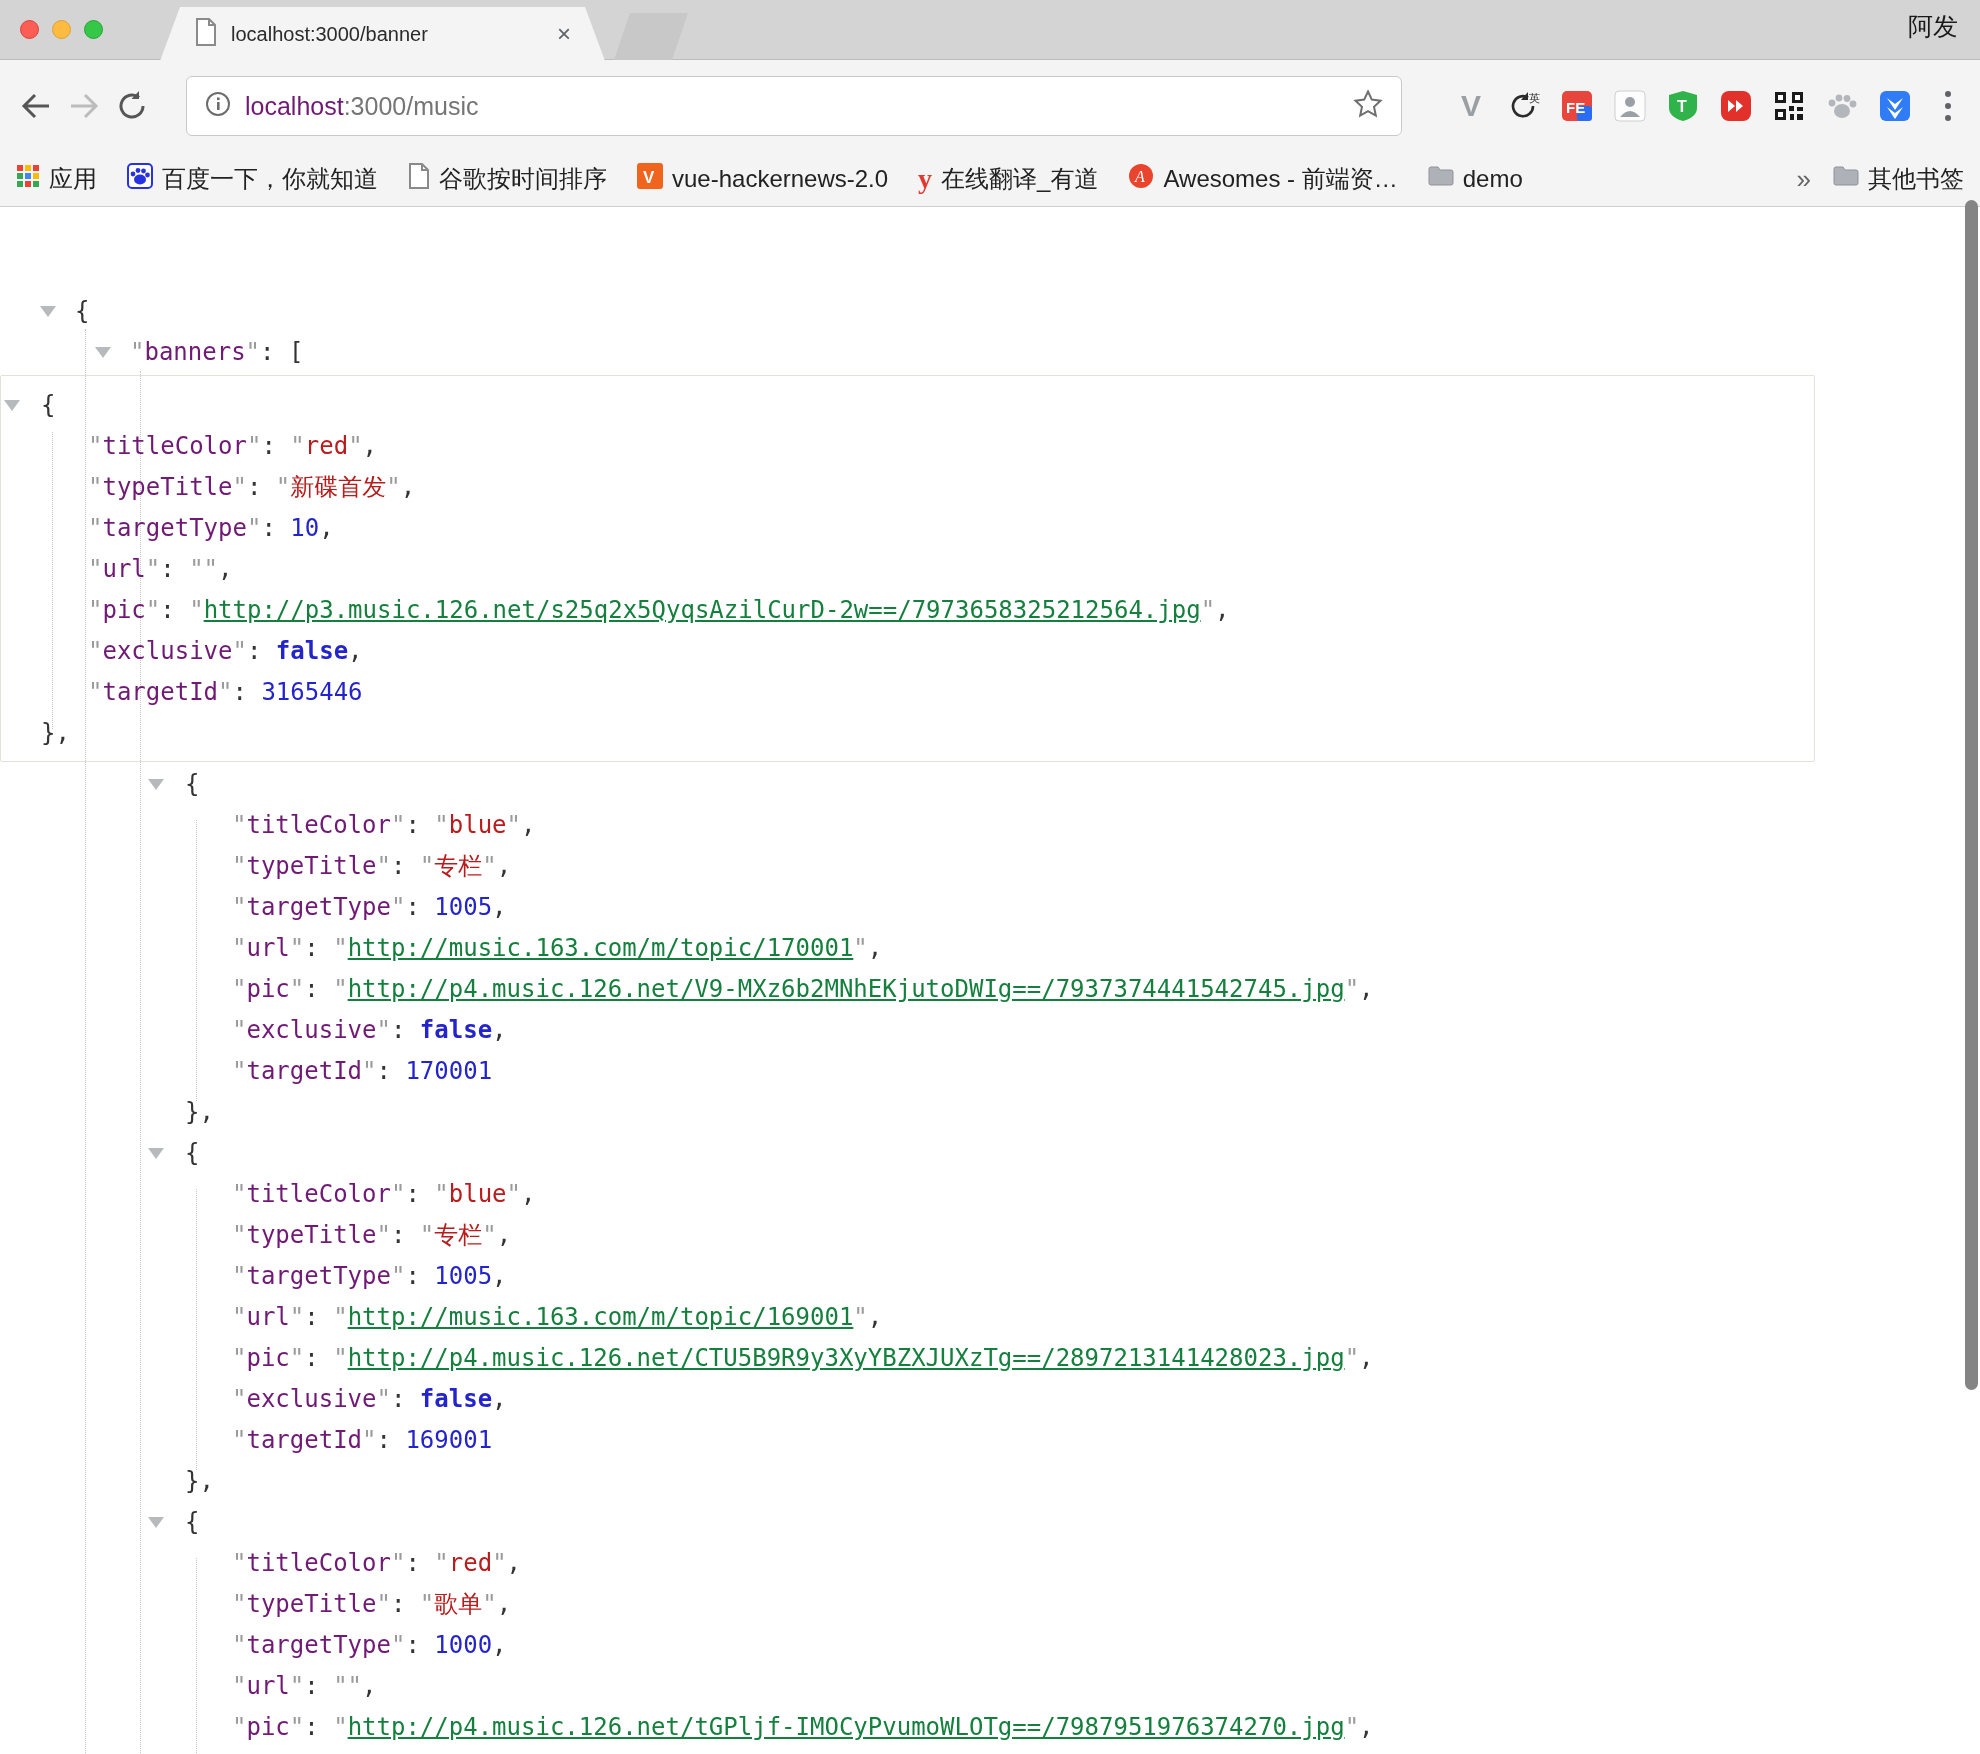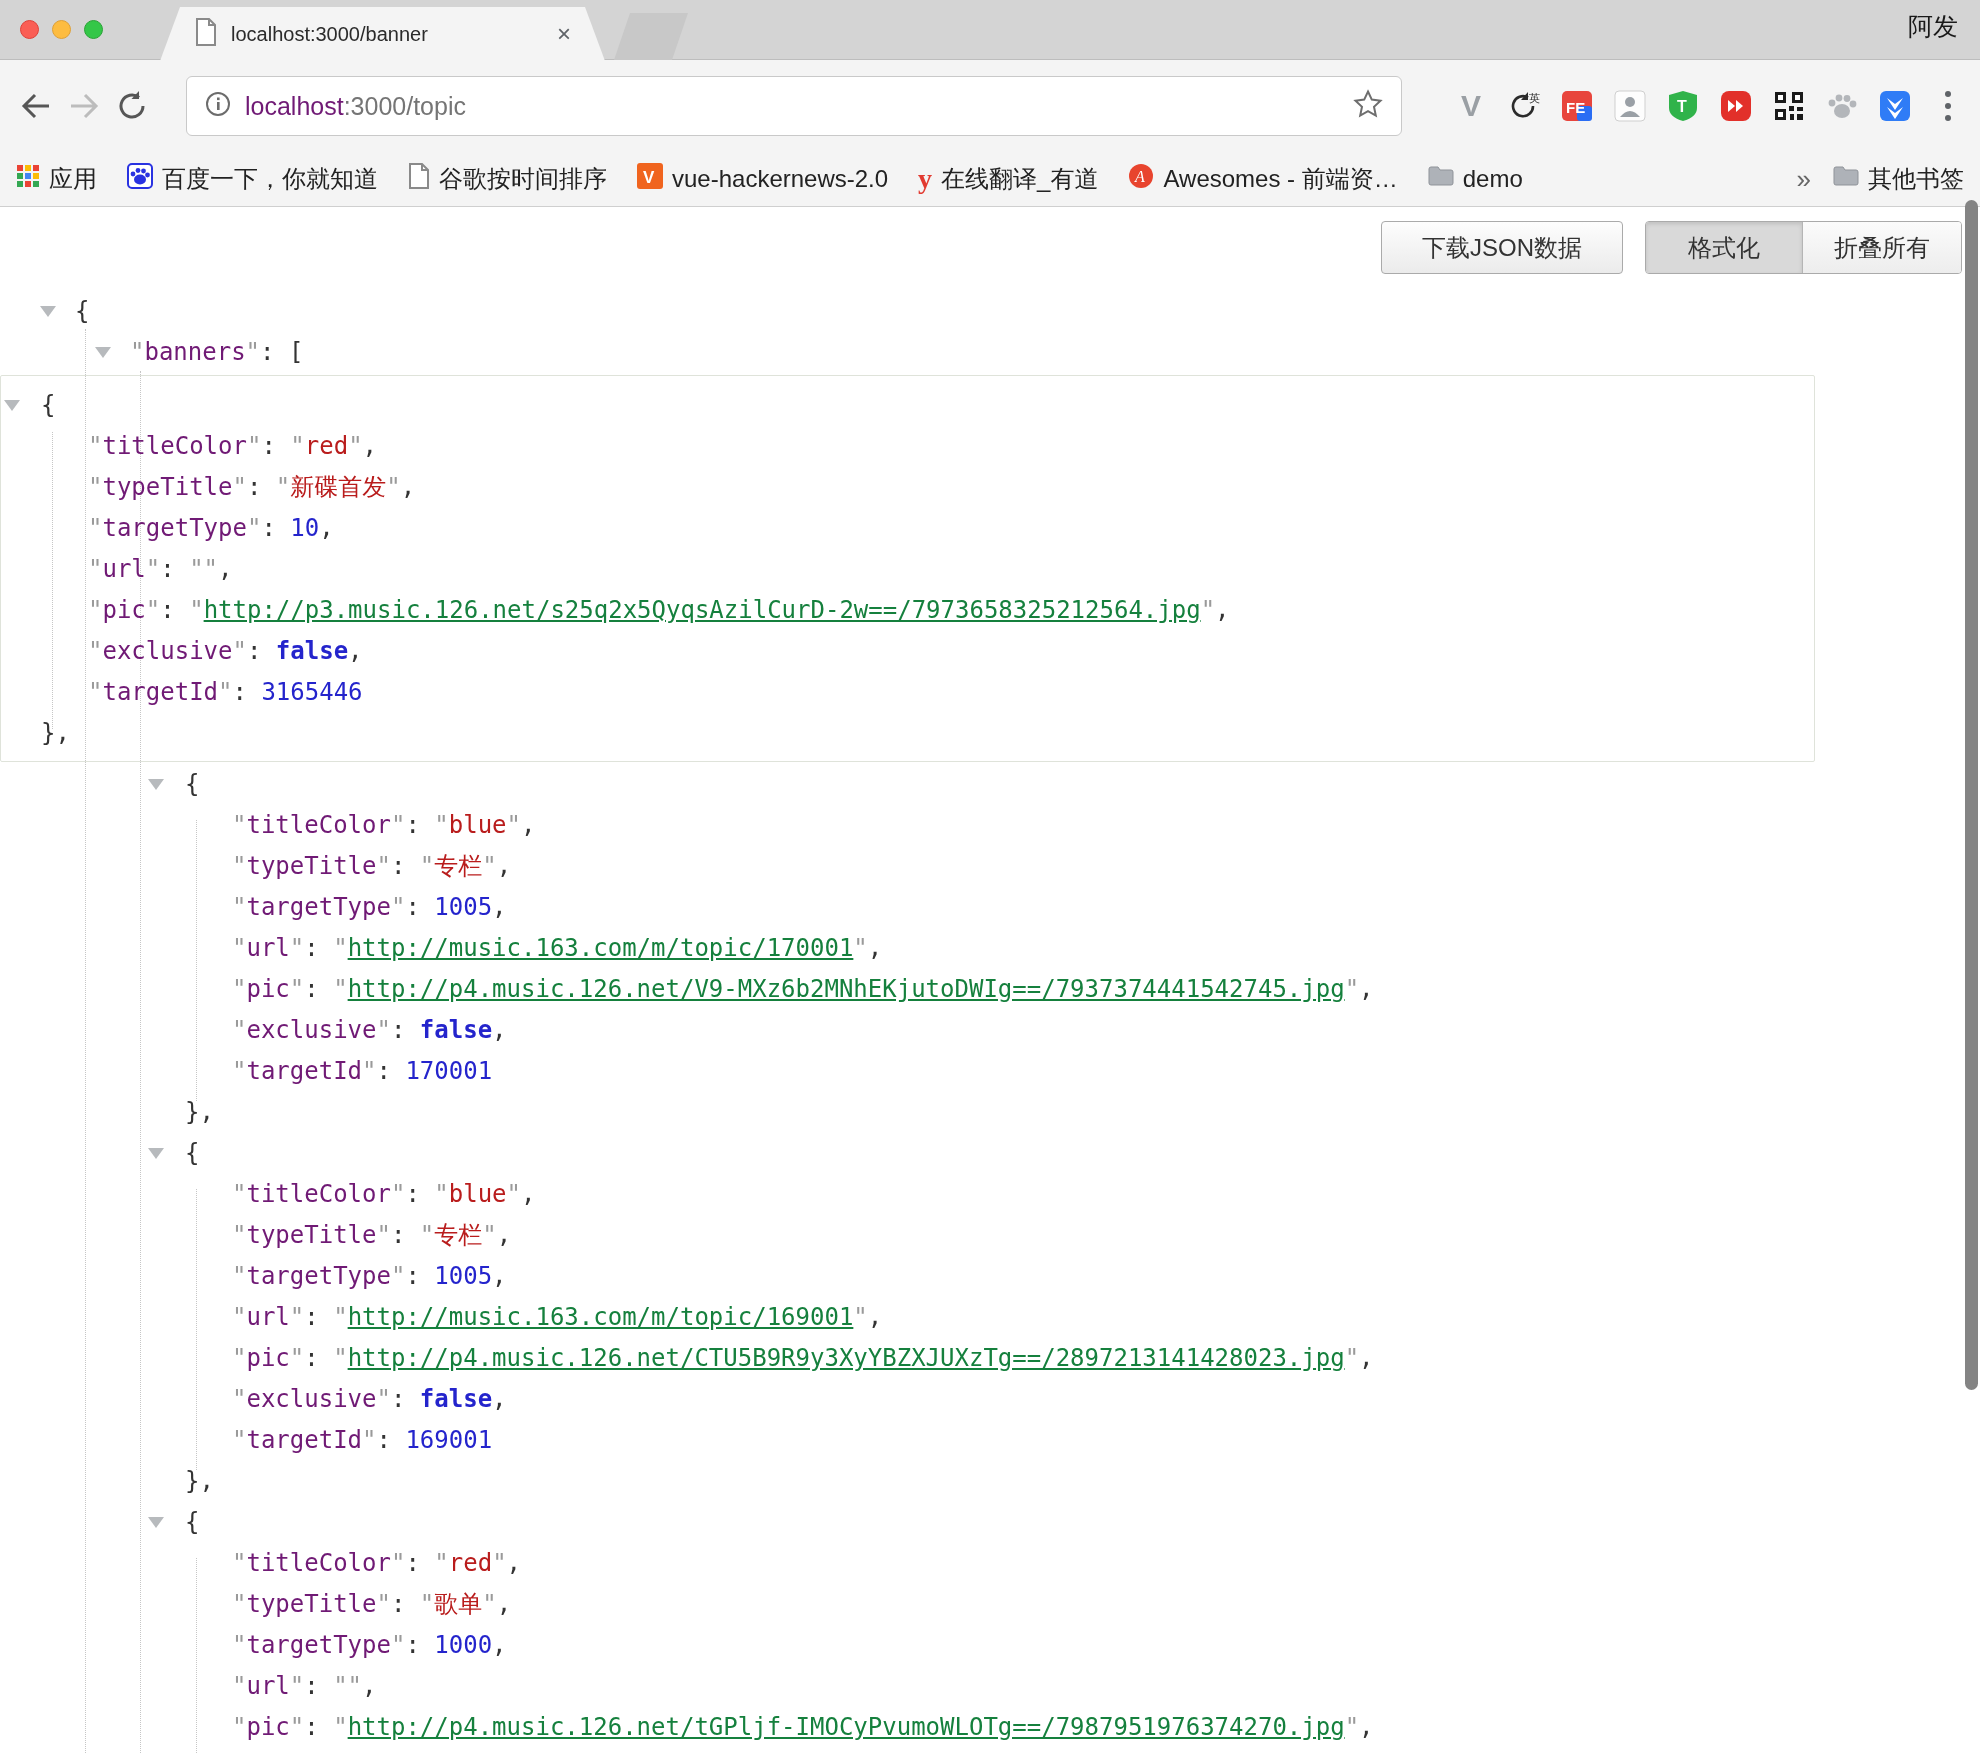--- a/index.html
+++ b/index.html
@@ -125,21 +125,21 @@
   </span>
 
   <div class="omnibox">
     <span>
       <svg width="26" height="26" viewBox="0 0 26 26">
           <circle cx="13" cy="13" r="11" fill="none" stroke="#6c6c6c" stroke-width="2"></circle>
           <rect x="12" y="11" width="2.6" height="8" fill="#6c6c6c"></rect>
           <rect x="12" y="6.5" width="2.6" height="2.6" fill="#6c6c6c"></rect>
         </svg>
     </span>
-    <span class="url-text"><span class="url-host">localhost</span><span class="url-path">:3000/topic</span></span>
+    <span class="url-text"><span class="url-host">localhost</span><span class="url-path">:3000/music</span></span>
     <span class="omni-star">
       <svg width="30" height="30" viewBox="0 0 30 30">
           <path d="M15 2.5 L18.8 10.6 L27.5 11.7 L21 17.8 L22.8 26.5 L15 22.1 L7.2 26.5 L9 17.8 L2.5 11.7 L11.2 10.6 Z" fill="none" stroke="#6e6e6e" stroke-width="2"></path>
         </svg>
     </span>
   </div>
 
   <div class="ext-row" id="ext-row">
       <span class="ext">
         <span style="font-size:30px;font-weight:bold;color:#9a9fa4">V</span>
@@ -292,27 +292,20 @@
       <div class="bm">
         <span><svg width="26" height="22" viewBox="0 0 26 22">
             <path d="M1 4 Q1 2 3 2 H10 L12 5 H23 Q25 5 25 7 V18 Q25 20 23 20 H3 Q1 20 1 18 Z" fill="#aeb2b8" stroke="#8f9399"></path>
           </svg></span>
         <span>其他书签</span>
       </div>
     </div>
   </div>
 
 <div class="content">
-  <div class="controls">
-    <div class="btn">下载JSON数据</div>
-    <div class="btn-group">
-      <div class="seg active">格式化</div>
-      <div class="seg plain">折叠所有</div>
-    </div>
-  </div>
 
   <div class="json" id="json-root">
     <div class="guide g0"></div>
     <div class="guide g1"></div>
   <div class="r i0"><span class="tri" style="left:40px"></span>{</div>
       <div class="r i1"><span class="tri" style="left:95px"></span><span class="q">"</span><span class="k">banners</span><span class="q">"</span>: [</div>
       <div class="obj boxed">
         <div class="oguide"></div>
         <div class="r brace"><span class="tri" style="left:3px"></span>{</div>
         <div class="r field"><span class="q">"</span><span class="k">titleColor</span><span class="q">"</span>: <span class="q">"</span><span class="s">red</span><span class="q">"</span>,</div>

